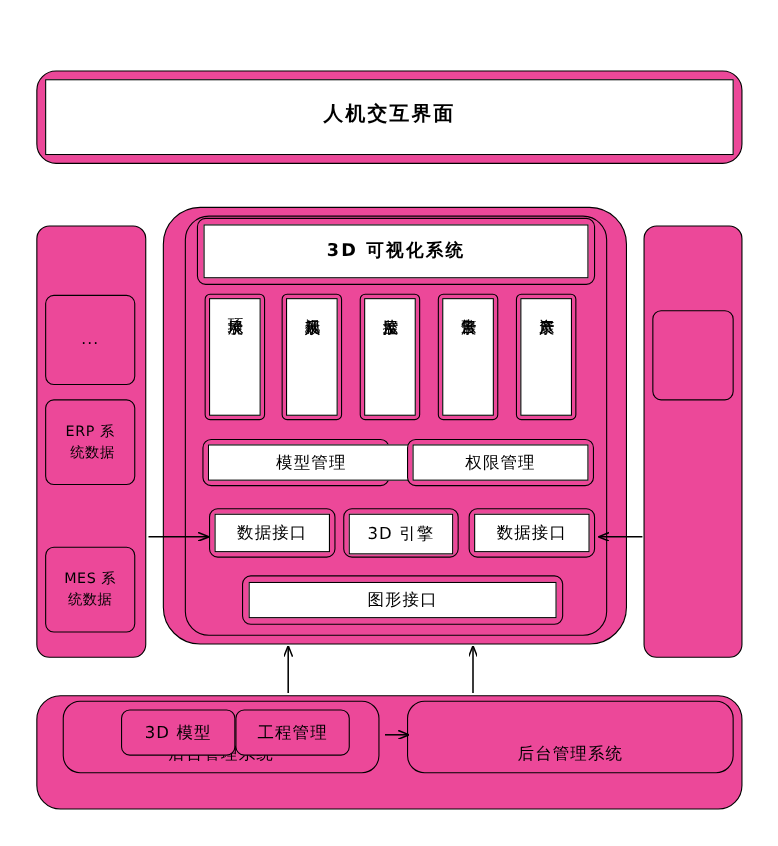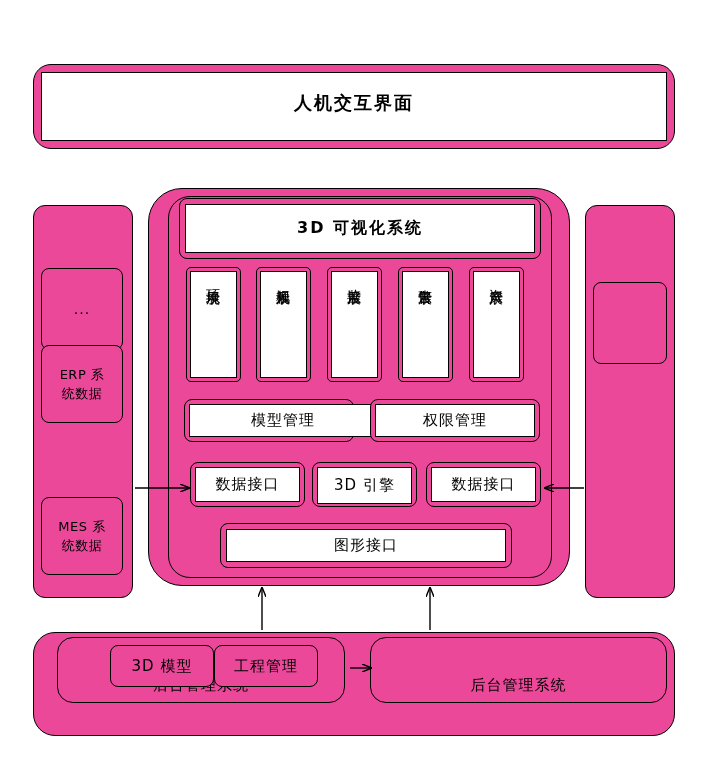--- a/index.html
+++ b/index.html
@@ -100,21 +100,21 @@
     </div>
   </div>
 
   <div class="box r-md" style="left:33px; top:205px; width:100px; height:393px;">
   </div>
 
   <div class="box r-sm center-text" style="left:41px; top:268px; width:82px; height:82px;">
     <span class="t-sm">...</span>
   </div>
 
-  <div class="box r-sm center-text" style="left:41px; top:345px; width:82px; height:78px;">
+  <div class="box r-sm center-text" style="left:41px; top:363px; width:82px; height:78px;text-align:right;">
     <span class="t-xs" style="white-space:pre-line;">ERP 系
 统数据</span>
   </div>
 
   <div class="box r-sm center-text" style="left:41px; top:497px; width:82px; height:78px;">
     <span class="t-xs" style="white-space:pre-line;">MES 系
 统数据</span>
   </div>
 
   <div class="box r-md" style="left:585px; top:205px; width:90px; height:393px;">

